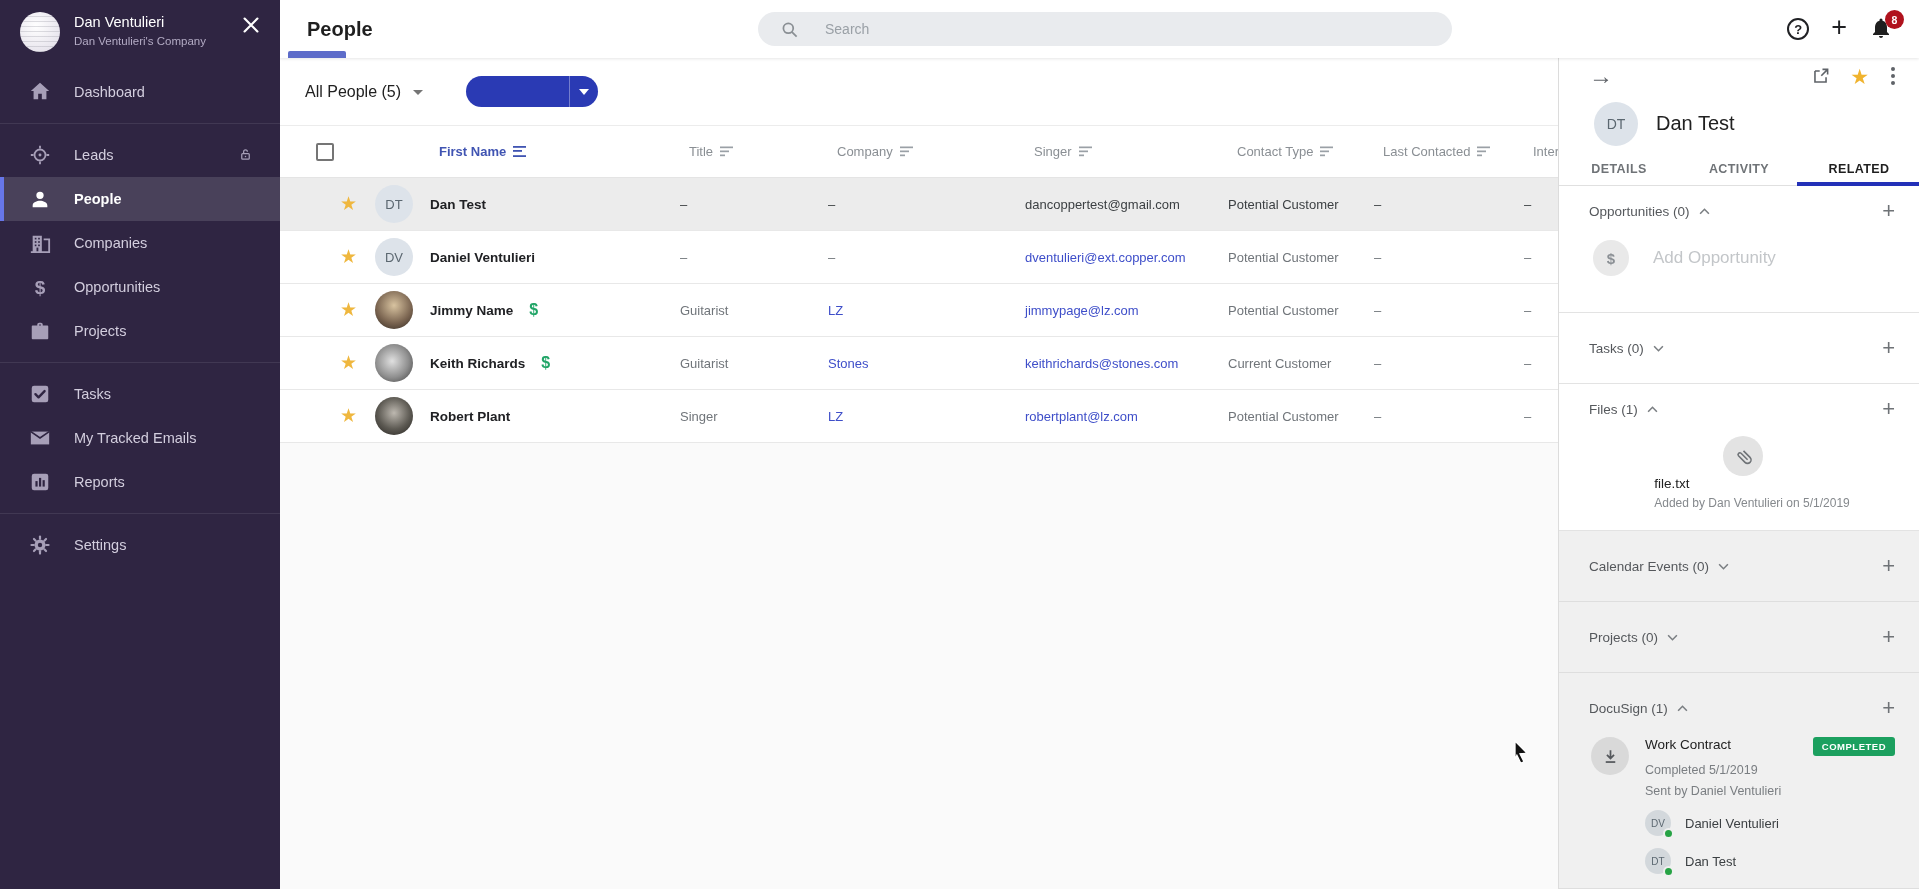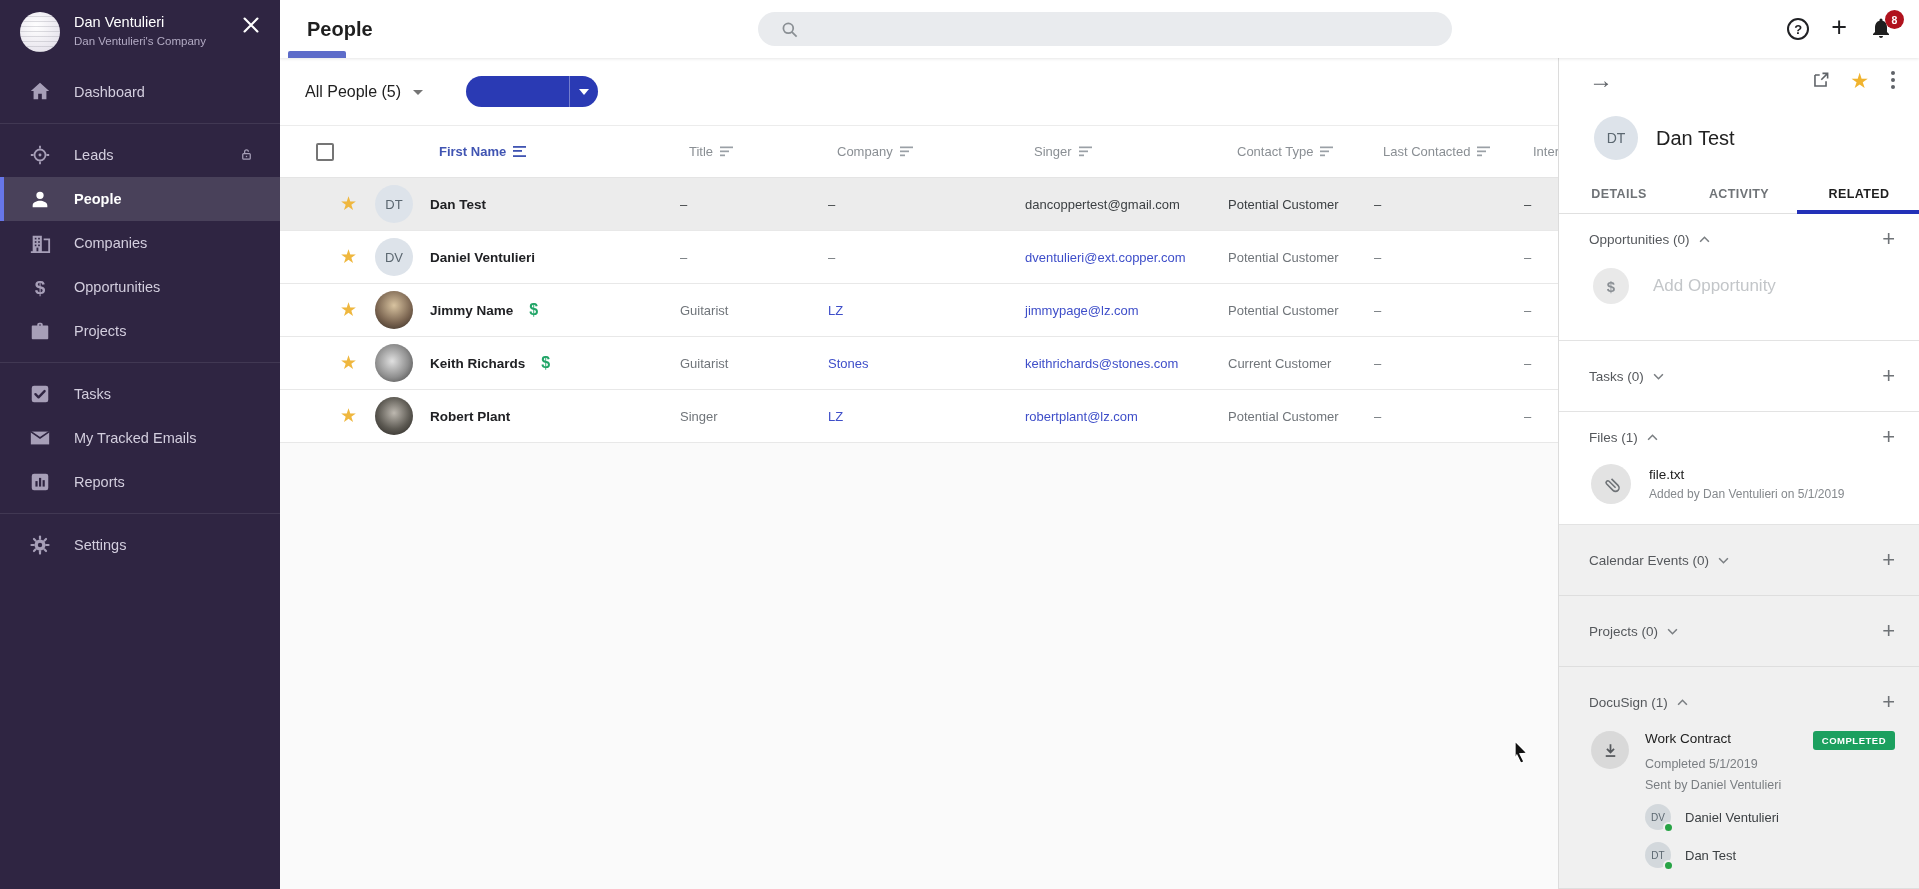--- a/index.html
+++ b/index.html
@@ -9,21 +9,21 @@
 
   
   .sidebar { width:280px; min-width:280px; height:889px; background:#2f2542; color:#d3cede; position:relative; z-index:5; }
   .user-block { display:flex; align-items:flex-start; padding:12px 16px 14px 20px; position:relative; }
   .user-avatar { width:40px; height:40px; border-radius:50%; background:radial-gradient(circle at 40% 35%, #ffffff, #e9e6ee 70%, #d8d3e0); flex:none;
     background-image:repeating-linear-gradient(0deg, rgba(160,160,170,.35) 0 1px, transparent 1px 5px), radial-gradient(circle at 40% 35%, #ffffff, #e9e6ee 70%, #d8d3e0); }
   .user-meta { margin-left:14px; padding-top:2px; }
   .user-name { font-size:14.5px; color:#ffffff; font-weight:400; }
   .user-company { font-size:11.5px; color:#b3abc4; margin-top:5px; }
   .close-x { position:absolute; right:18px; top:14px; width:22px; height:22px; cursor:pointer; color:#fff; }
-  .nav { padding-top:4px;text-align:center; }
+  .nav { padding-top:4px; }
   .nav-item { height:44px; display:flex; align-items:center; position:relative; font-size:14.5px; cursor:pointer; }
   .nav-item .ico { width:24px; height:24px; margin-left:28px; color:#a79fb8; flex:none; display:flex; align-items:center; justify-content:center; }
   .nav-item .lbl { margin-left:22px; }
   .nav-item.active { background:rgba(255,255,255,.13); color:#ffffff; font-weight:bold; }
   .nav-item.active .ico { color:#ffffff; }
   .nav-item.active::before { content:""; position:absolute; left:0; top:0; bottom:0; width:4px; background:#6776e8; }
   .nav-lock { position:absolute; right:26px; color:#a79fb8; width:16px; height:16px; }
   .nav-div { height:1px; background:rgba(255,255,255,.09); margin:9px 0; }
   .dollar-glyph { font-size:19px; font-weight:bold; line-height:1; }
 
@@ -108,21 +108,21 @@
   .ptab-underline { position:absolute; bottom:-1px; right:0; width:122px; height:4px; background:#2331b8; }
   .psection { padding:14px 24px 14px 30px; border-bottom:1px solid #e3e3e3; }
   .psection.gray { background:#f0f0f0; border-bottom:1px solid #dedede; }
   .sec-head { display:flex; align-items:center; }
   .sec-label { font-size:13.5px; color:#55585c; }
   .sec-caret { margin-left:9px; color:#7a7e82; display:flex; }
   .sec-plus { margin-left:auto; font-size:22px; font-weight:300; color:#6f7377; cursor:pointer; line-height:1; }
   .add-opp-row { display:flex; align-items:center; margin:18px 0 22px 4px; cursor:text; }
   .add-opp-circle { width:36px; height:36px; border-radius:50%; background:#e9e9e9; color:#8a8f94; font-size:15px; font-weight:bold; display:flex; align-items:center; justify-content:center; }
   .add-opp-text { margin-left:24px; font-size:17px; color:#c3c6c9; }
-  .file-row { display:flex; align-items:center; margin:16px 0 6px 2px; }
+  .file-row { display:flex; align-items:center; margin:16px 0 6px 2px;flex-direction:column; }
   .file-circle { width:40px; height:40px; border-radius:50%; background:#e3e3e3; color:#6f7377; display:flex; align-items:center; justify-content:center; }
   .file-meta { margin-left:18px; }
   .file-name { font-size:13.5px; color:#212121; }
   .file-sub { font-size:12px; color:#85898d; margin-top:5px; }
   .doc-row { display:flex; margin:18px 0 0 2px; }
   .doc-circle { width:38px; height:38px; border-radius:50%; background:#d9d9d9; color:#55585c; display:flex; align-items:center; justify-content:center; flex:none; }
   .doc-body { margin-left:16px; flex:1; }
   .doc-line1 { display:flex; align-items:flex-start; }
   .doc-name { font-size:13.5px; color:#212121; }
   .doc-badge { margin-left:auto; background:#1ca05f; color:#fff; font-size:9.5px; font-weight:bold; letter-spacing:.5px; padding:4px 9px; border-radius:3px; }
@@ -272,20 +272,21 @@
     <header class="topbar">
       <div class="page-title-wrap">
         <div class="page-title">People</div>
         <div class="tab-underline"></div>
       </div>
       <div class="search-pill">
         <svg width="19" height="19" viewBox="0 0 24 24" fill="none" stroke="currentColor" stroke-width="2.2">
             <circle cx="10.5" cy="10.5" r="6.2"></circle>
             <path d="M15.2 15.2L21 21"></path>
           </svg>
+        <input class="search-input" type="text" placeholder="Search" style="">
       </div>
       <div class="top-icons">
         <div class="help-ico">?</div>
         <div class="plus-ico">+</div>
         <div class="bell-wrap">
           <svg width="24" height="24" viewBox="0 0 24 24" fill="currentColor">
               <path d="M12 22c1.1 0 2-.9 2-2h-4c0 1.1.9 2 2 2zm6-6v-5c0-3.07-1.63-5.64-4.5-6.32V4a1.5 1.5 0 00-3 0v.68C7.63 5.36 6 7.92 6 11v5l-2 2v1h16v-1l-2-2z"></path>
             </svg>
           <div class="badge">8</div>
         </div>

